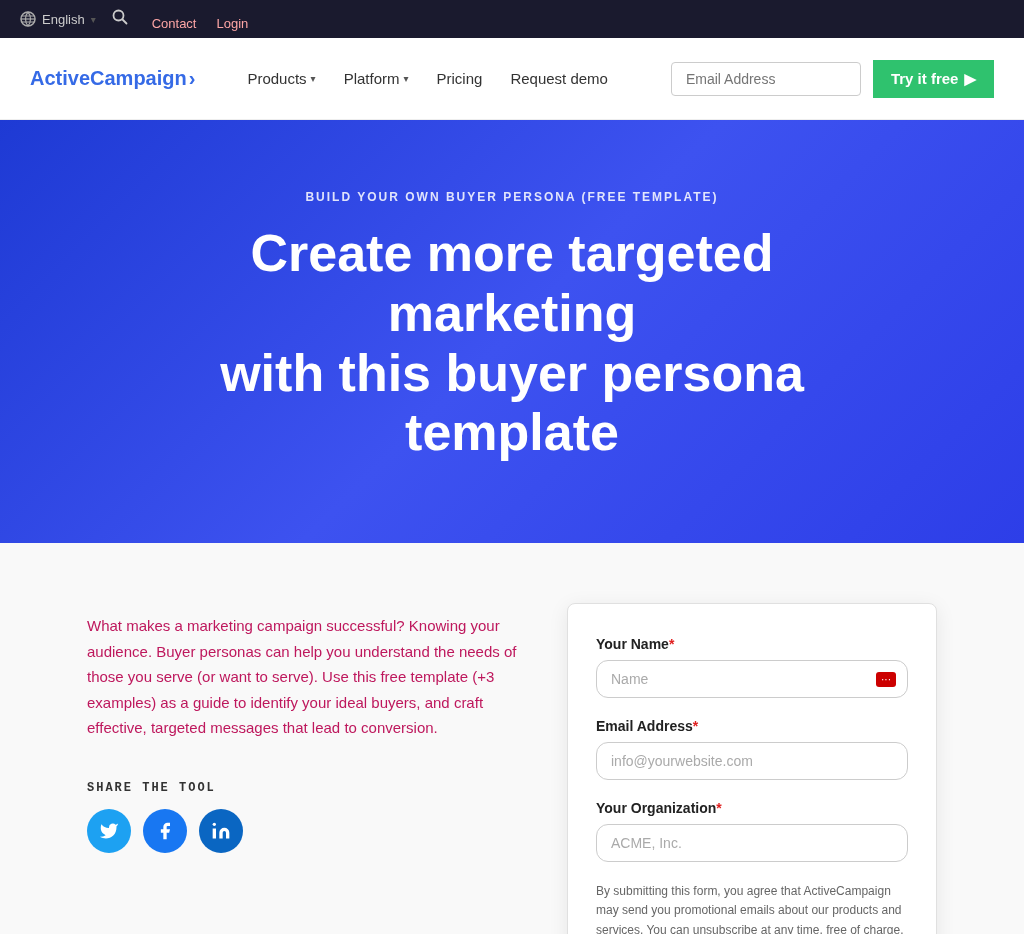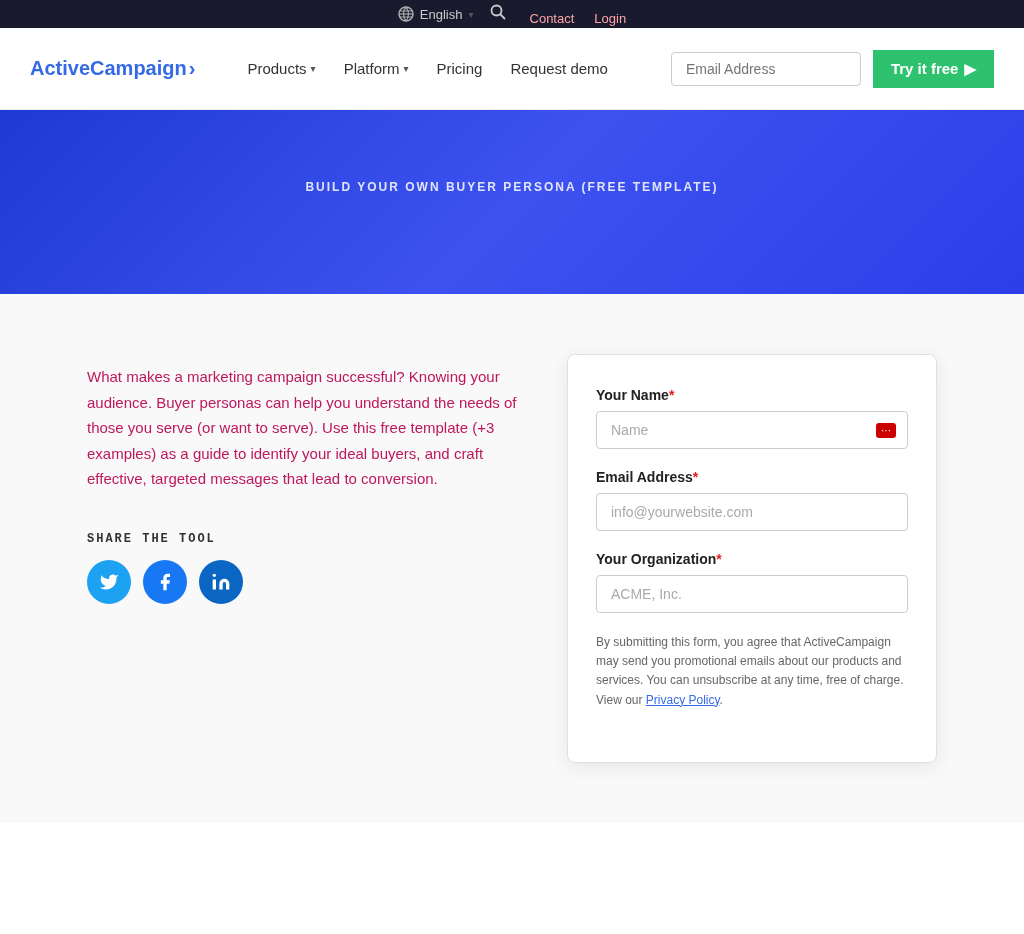--- a/index.html
+++ b/index.html
@@ -1,24 +1,24 @@
 <!DOCTYPE html>
 <html><head>
   <meta charset="utf-8">
   <style>
     * { margin: 0; padding: 0; box-sizing: border-box; }
     body { font-family: -apple-system, BlinkMacSystemFont, 'Segoe UI', Helvetica, Arial, sans-serif; background: #fff; }
 
     
     .top-bar {
       background: #1a1a2e;
-      height: 28px;
-      display: flex;
-      align-items: center;
-      justify-content: center;
+      height: 38px;
+      display: flex;
+      align-items: center;
+      justify-content: flex-start;
       padding: 0 20px;
       gap: 12px;
     }
     .top-bar-left {
       display: flex;
       align-items: center;
       gap: 6px;
       color: #ccc;
       font-size: 13px;
     }
@@ -203,21 +203,21 @@
       display: flex;
       align-items: center;
     }
     .required-star {
       color: #e02020;
       font-size: 14px;
     }
     .form-input {
       width: 100%;
       border: 1.5px solid #ccc;
-      border-radius: 4px;
+      border-radius: 12px;
       padding: 10px 14px;
       font-size: 14px;
       color: #333;
       outline: none;
       position: relative;
     }
     .form-input::placeholder { color: #aaa; }
     .input-wrapper {
       position: relative;
       display: flex;
@@ -299,20 +299,24 @@
     <input type="email" class="email-input-nav" placeholder="Email Address" style="">
     <button class="try-btn">
       <span>Try it free</span>
       <span>▶</span>
     </button>
   </div>
 </nav>
 
 <section class="hero">
   <div class="hero-label">BUILD YOUR OWN BUYER PERSONA (FREE TEMPLATE)</div>
+  <h1 class="hero-title">
+    <span>Create more targeted marketing</span><br>
+    <span>with this buyer persona template</span>
+  </h1>
 </section>
 
 <section class="content-section">
   <div class="left-content">
     <p>What makes a marketing campaign successful? Knowing your audience. Buyer personas can help you understand the needs of those you serve (or want to serve). Use this free template (+3 examples) as a guide to identify your ideal buyers, and craft effective, targeted messages that lead to conversion.</p>
     <div>
       <div class="share-label">SHARE THE TOOL</div>
       <div class="social-icons">
         <div class="social-icon twitter-icon">
           <svg width="20" height="20" viewBox="0 0 24 24" fill="white">

